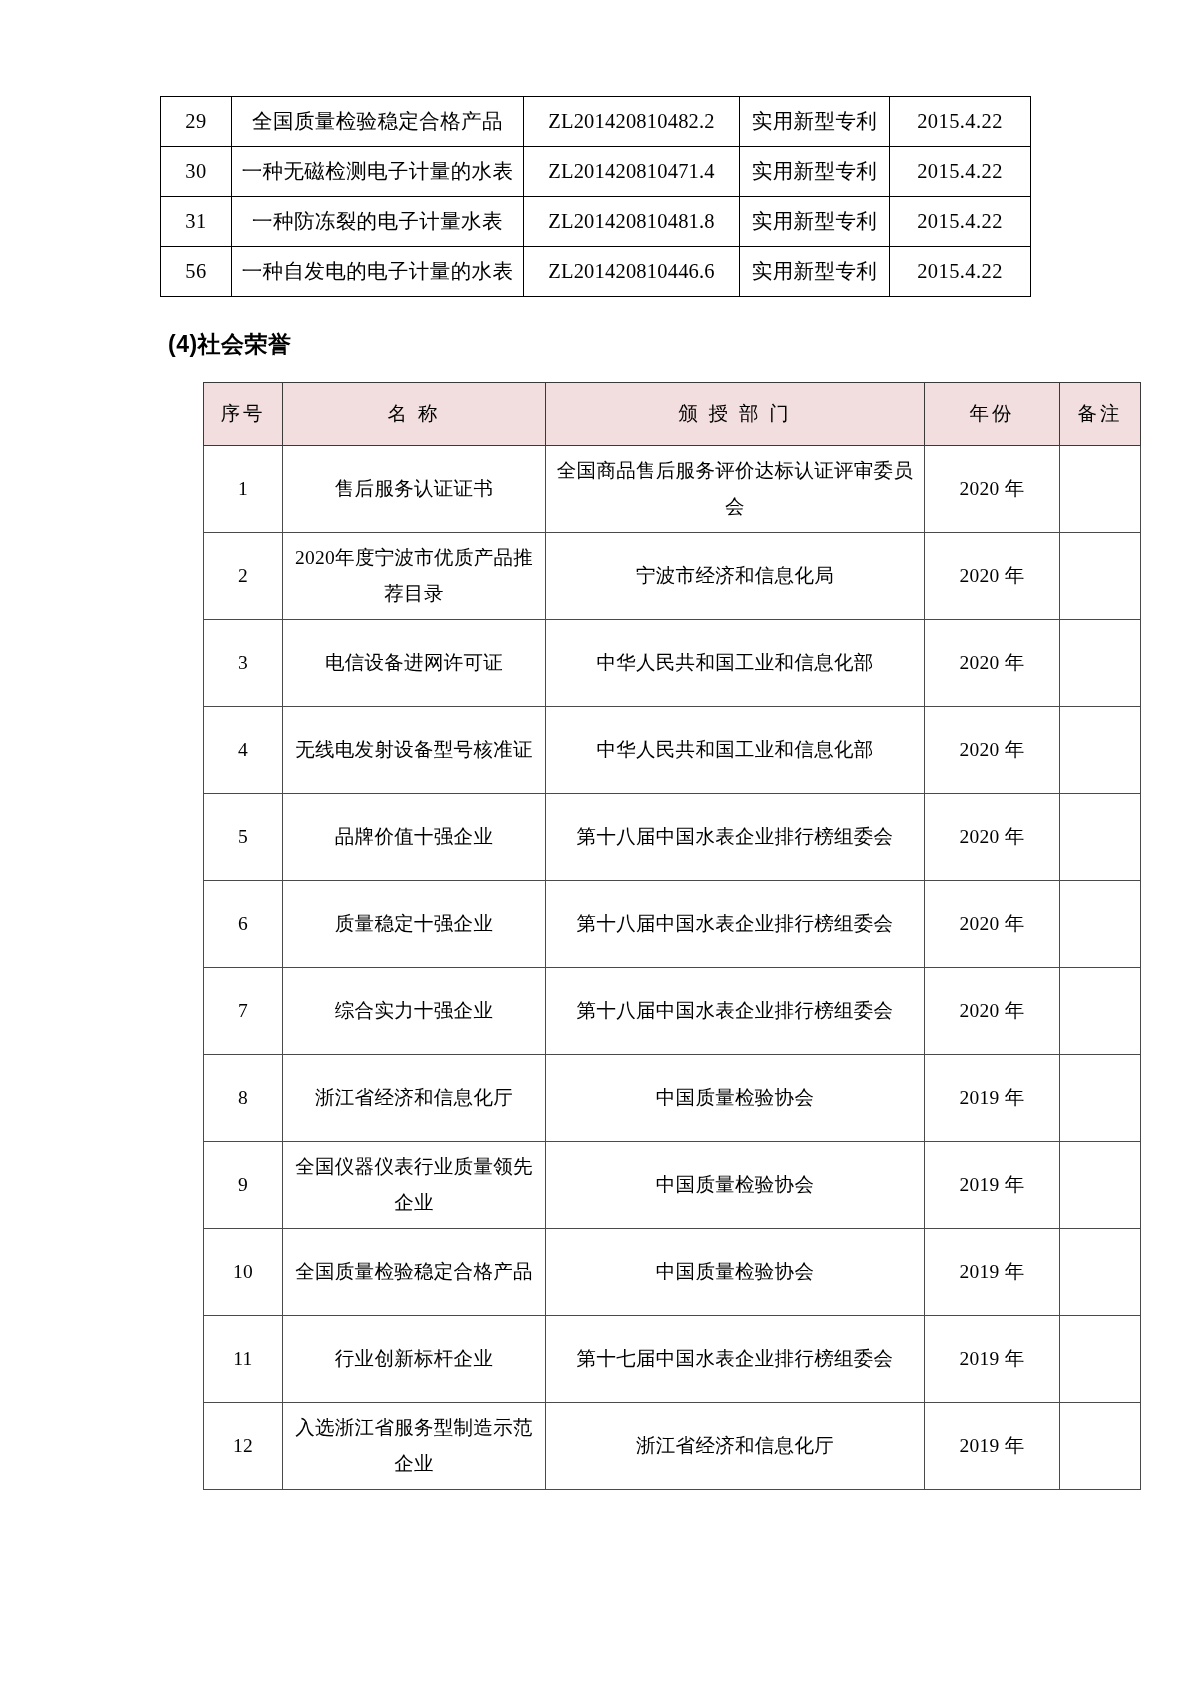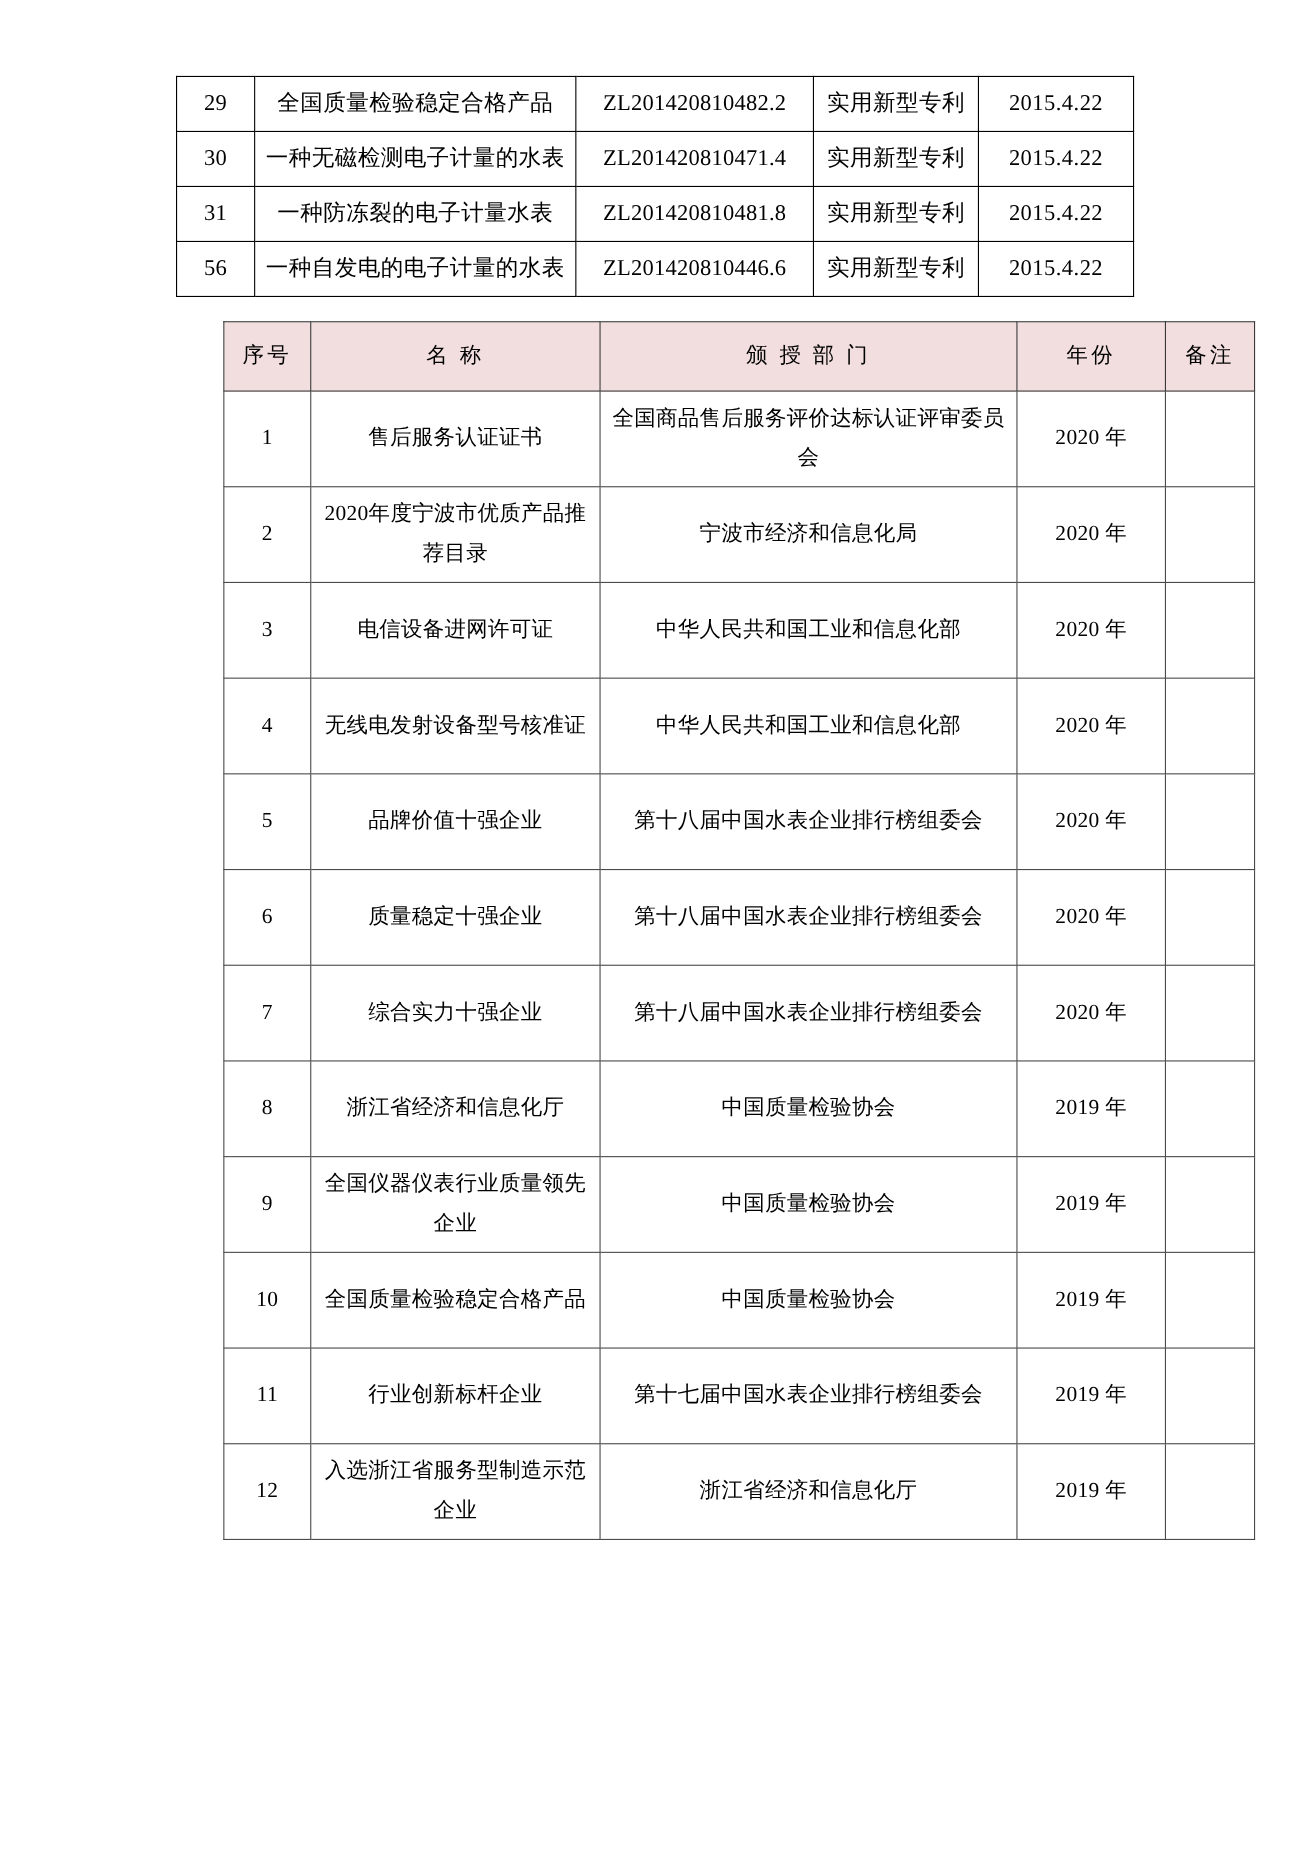--- a/index.html
+++ b/index.html
@@ -18,21 +18,21 @@
   .page {
     position: relative;
     width: 1190px;
     height: 1683px;
     box-sizing: border-box;
     padding: 0 160px;
   }
 
   
   .patent-table {
-    margin-top: 69px;
+    margin-top: 96px;
     border-collapse: collapse;
     width: 825px;
     table-layout: fixed;
   }
   .patent-table td {
     border: 1px solid #000000;
     height: 49px;
     font-size: 20.5px;
     text-align: center;
     vertical-align: middle;
@@ -126,20 +126,21 @@
       <tr>
         <td class="c-no">56</td>
         <td class="c-name">一种自发电的电子计量的水表</td>
         <td class="c-num">ZL201420810446.6</td>
         <td class="c-type">实用新型专利</td>
         <td class="c-date">2015.4.22</td>
       </tr>
     </tbody>
   </table>
 
+  <div class="section-heading">(4)社会荣誉</div>
 
   <div class="honor-wrap">
     <table class="honor-table">
       <thead>
         <tr>
           <th class="h-no">序号</th>
           <th class="h-name">名 称</th>
           <th class="h-dept">颁 授 部 门</th>
           <th class="h-year">年份</th>
           <th class="h-note">备注</th>

